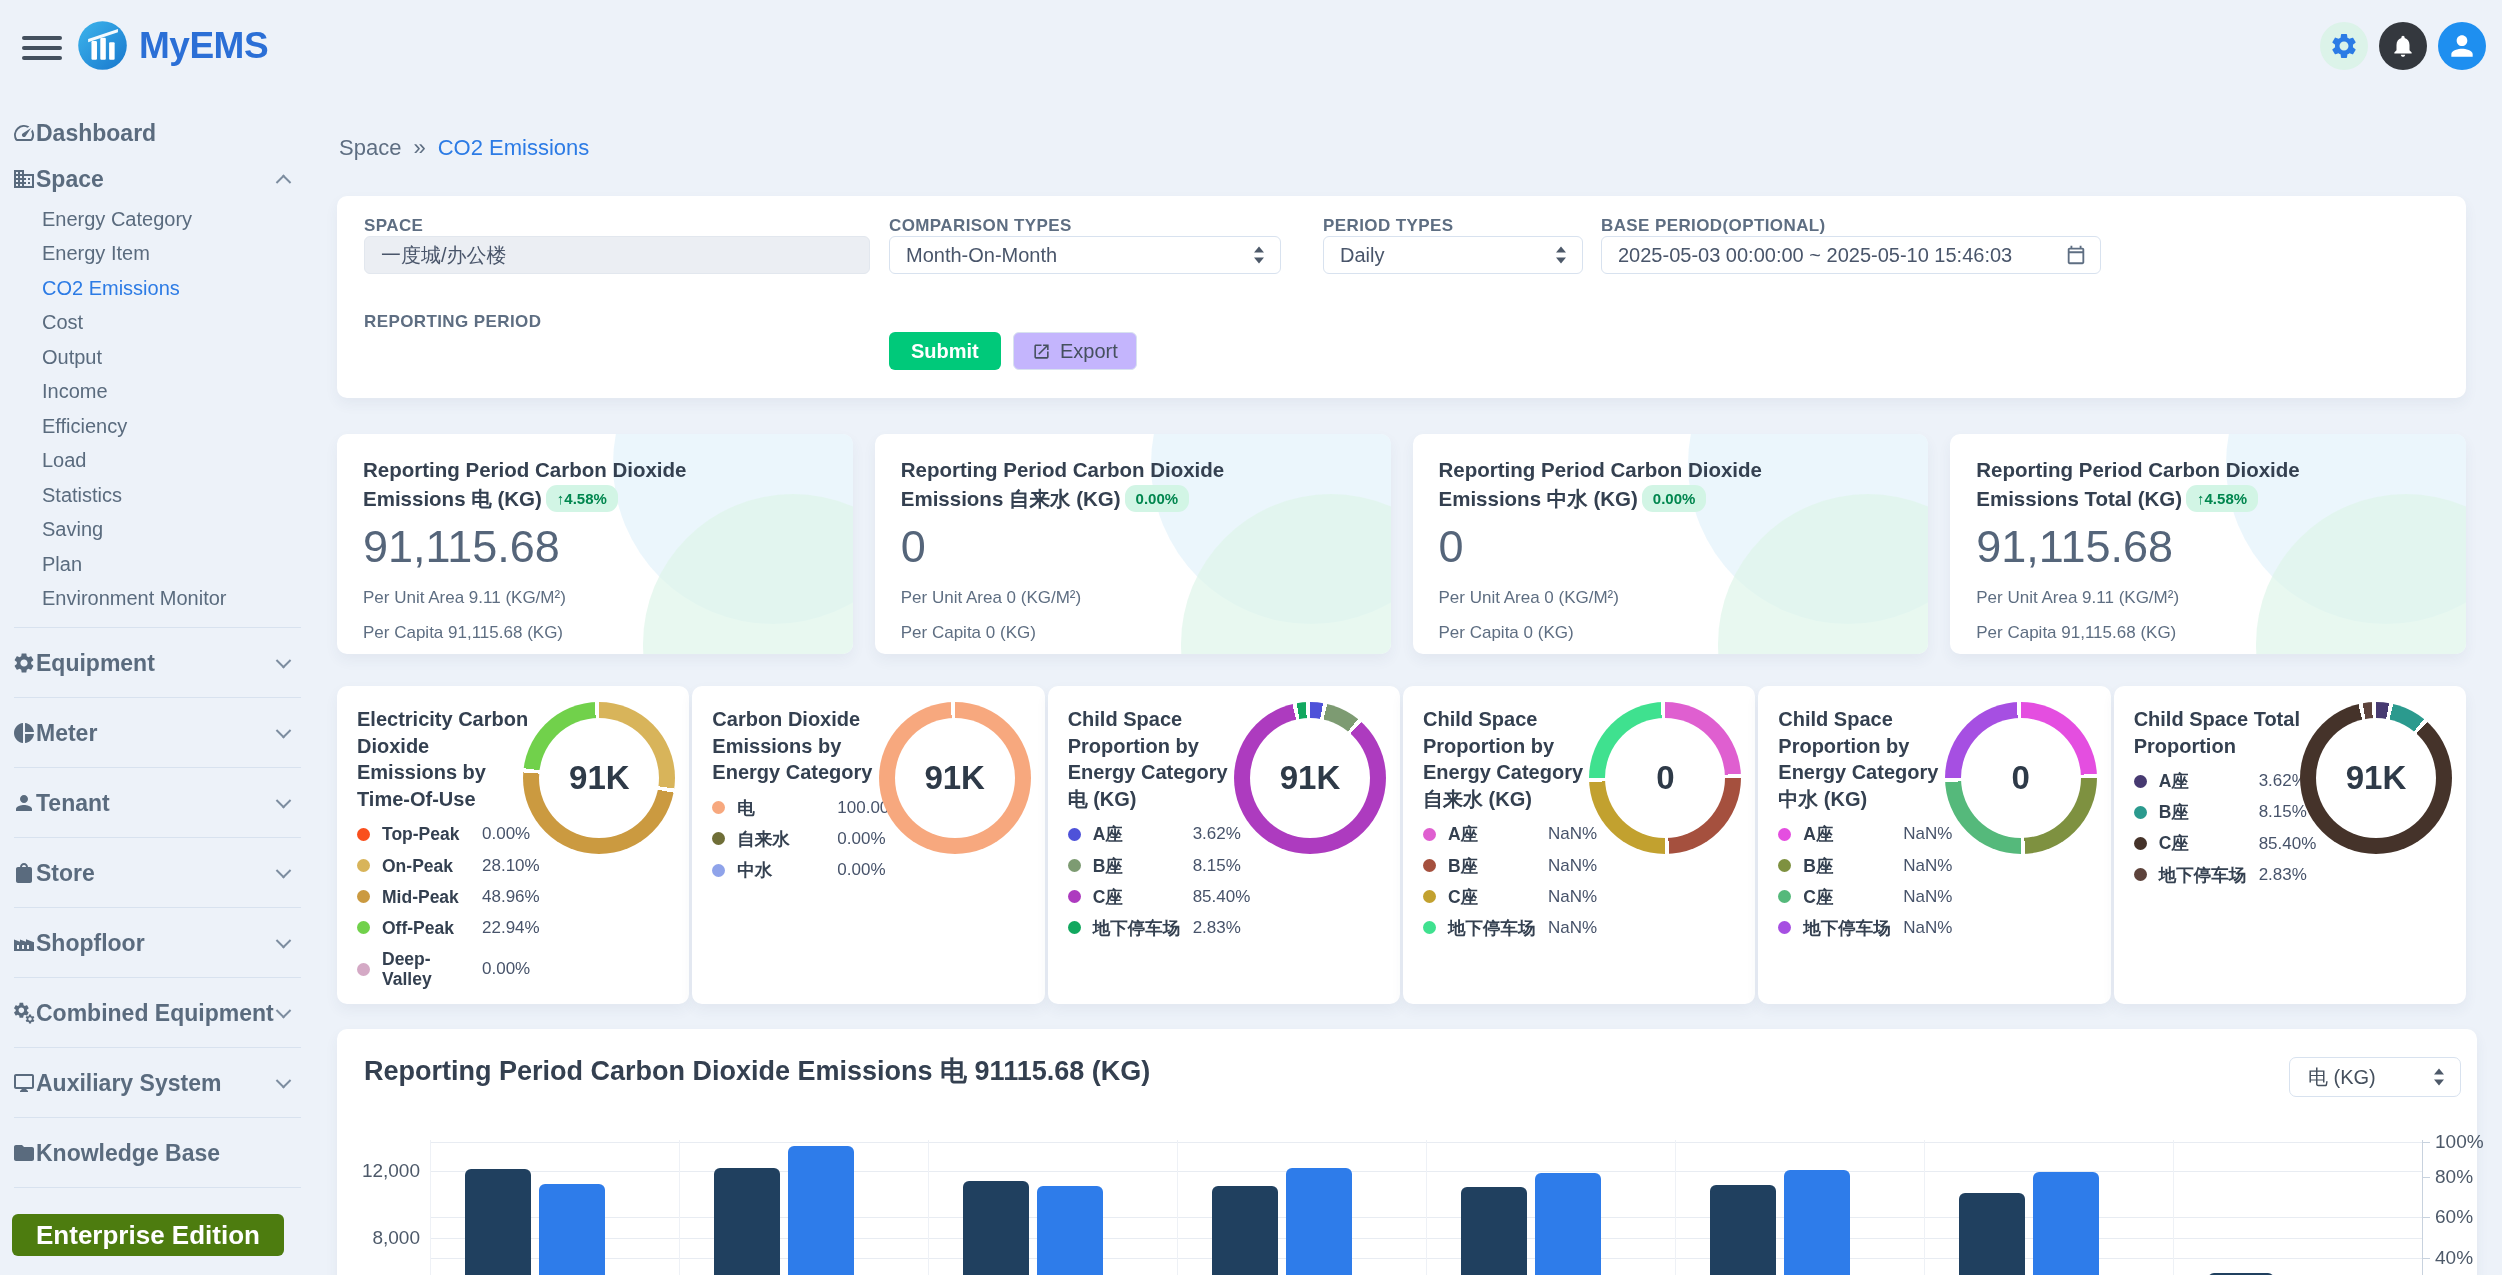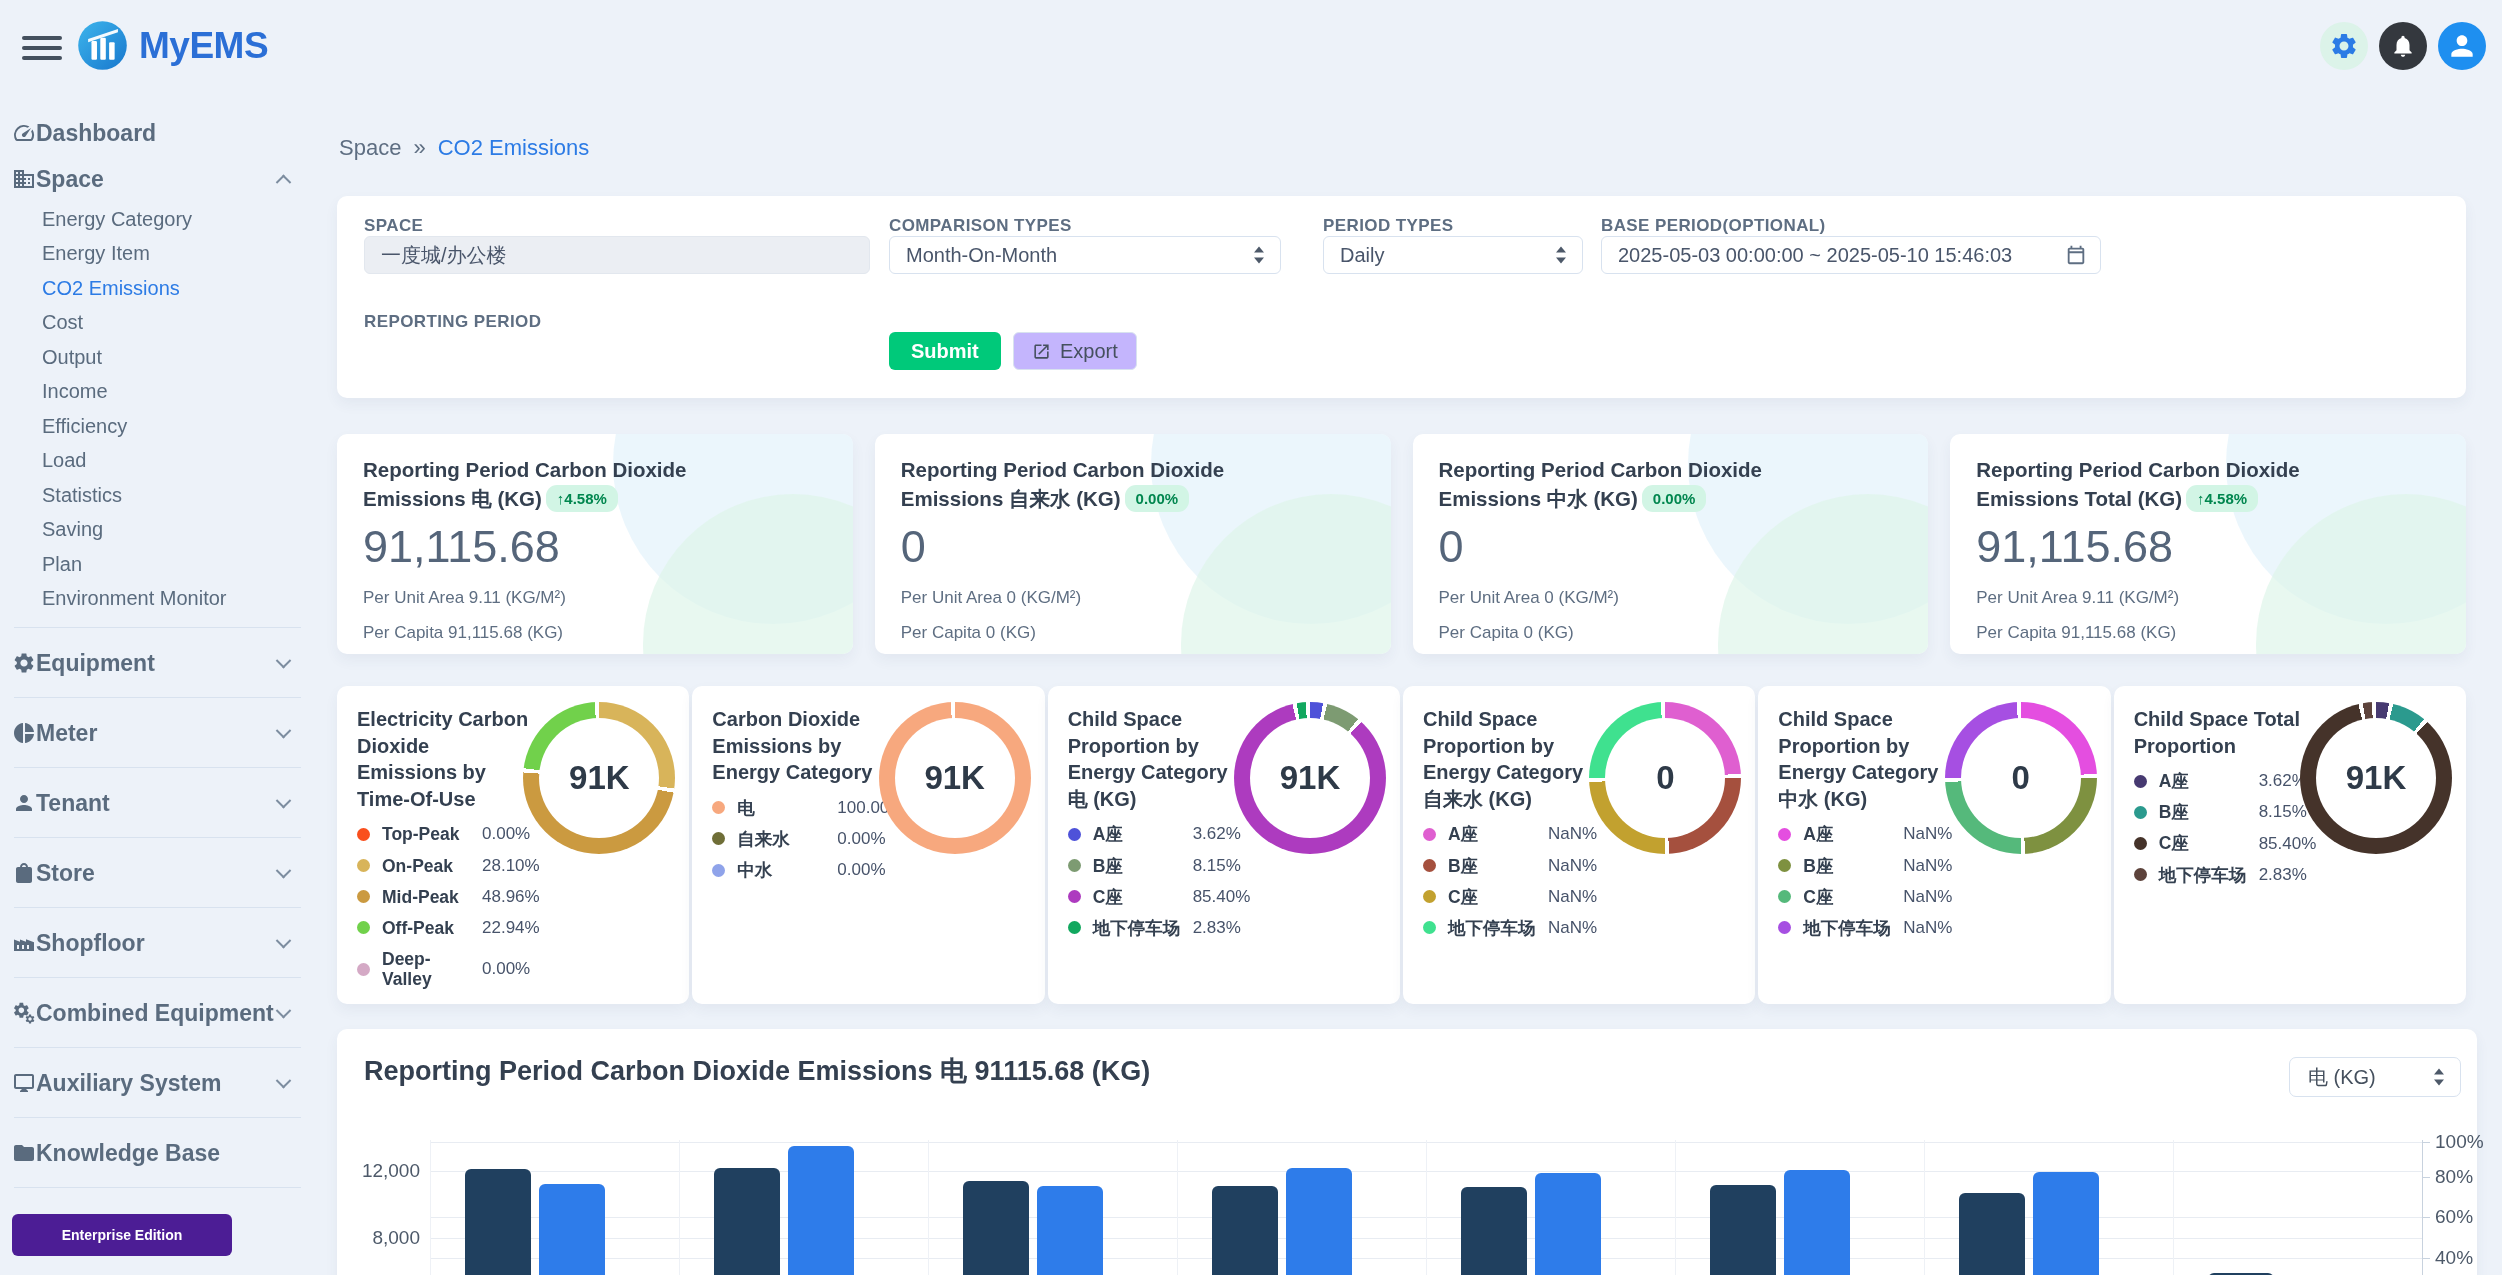--- a/index.html
+++ b/index.html
@@ -25,22 +25,22 @@
   .side-item { display:flex; align-items:center; height:46px; padding:0 26px 0 12px; cursor:pointer; }
   .side-item .lbl { font-size:23px; font-weight:bold; color:#5a6b7e; }
   .side-item .chev { margin-left:auto; }
   .chev { width:11px; height:11px; border-right:2.5px solid #7d8da0; border-bottom:2.5px solid #7d8da0; display:inline-block; }
   .chev.up { transform:rotate(-135deg) translate(-2px,-2px); }
   .chev.down { transform:rotate(45deg) translate(-2px,-2px); }
   .sub-list { }
   .sub-item { height:34.5px; display:flex; align-items:center; padding-left:42px; font-size:20px; font-weight:normal; color:#5a6b7e; cursor:pointer; }
   .sub-item.active { color:#2c7be5; }
   .divider { border-top:1px solid #d8e2ef; margin:11px 14px 12px 14px; }
-  .edition-btn { position:absolute; left:12px; bottom:19px; width:220px; height:42px; background:#4c1d95; color:#fff;
-    font-size:14px; font-weight:bold; border:none; border-radius:6px; cursor:pointer; display:flex; align-items:center; justify-content:center; }
+  .edition-btn { position:absolute; left:12px; bottom:19px; width:272px; height:42px; background:#4d7c0f; color:#fff;
+    font-size:26px; font-weight:bold; border:none; border-radius:6px; cursor:pointer; display:flex; align-items:center; justify-content:center; }
   
   .breadcrumb { position:absolute; left:339px; top:135px; font-size:22px; color:#5e6e82; display:flex; gap:12px; }
   .breadcrumb .cur { color:#2c7be5; }
   
   .card { background:#fff; border-radius:10px; box-shadow:0 6px 14px rgba(50,65,95,.06); }
   .filter-card { position:absolute; left:337px; top:196px; width:2129px; height:202px; }
   .f-label { position:absolute; font-size:17px; font-weight:bold; color:#5e6e82; letter-spacing:.4px; }
   .f-input, .f-select { position:absolute; height:38px; border:1px solid #d8e2ef; border-radius:6px; background:#fff;
     font-size:20px; color:#49556a; display:flex; align-items:center; padding:0 16px; }
   .f-input.grey { background:#ebeef3; border-color:#e2e7ee; }

